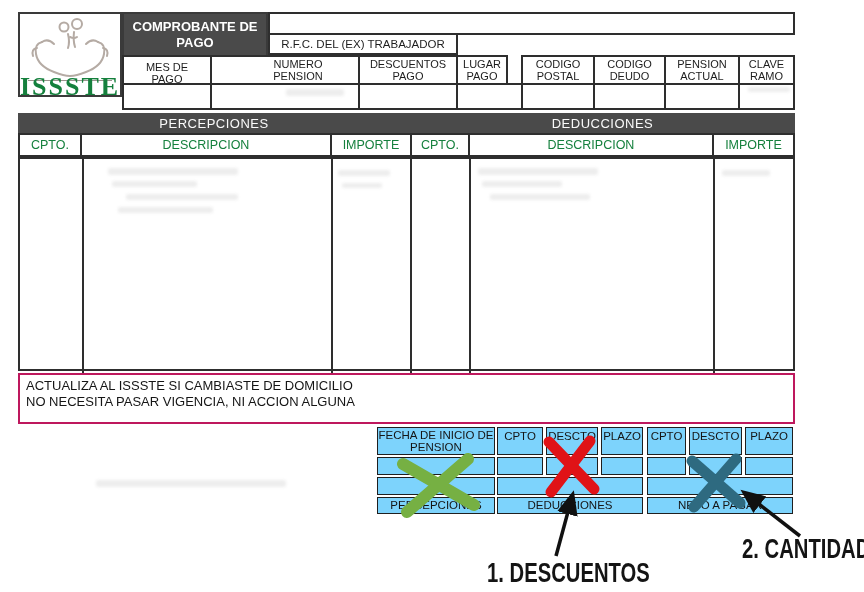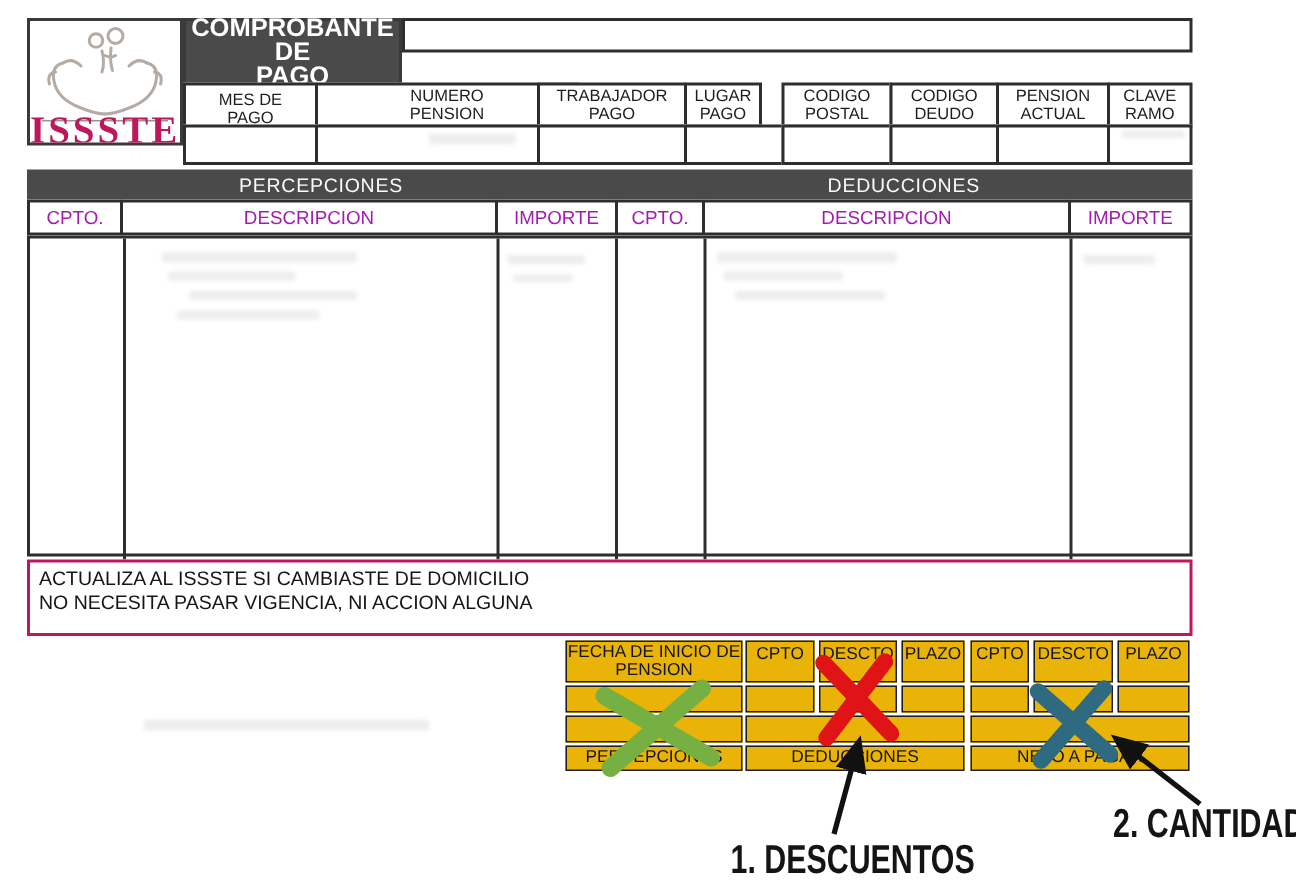--- a/index.html
+++ b/index.html
@@ -5,38 +5,38 @@
   html,body{margin:0;padding:0;background:#fff;}
   .canvas{position:relative;width:864px;height:592px;background:#fff;
           font-family:"Liberation Sans",sans-serif;overflow:hidden;}
   .cell{position:absolute;box-sizing:border-box;border:2px solid #2e2e2e;background:#fff;
         display:flex;align-items:center;justify-content:center;text-align:center;
         font-size:11px;color:#1d1d1d;line-height:12.5px;white-space:pre-line;}
   .dark{background:#4a4a4a;color:#fff;border:2px solid #3a3a3a;}
   .bar{position:absolute;box-sizing:border-box;background:#4a4a4a;color:#fafafa;
        display:flex;align-items:center;justify-content:center;font-size:13px;letter-spacing:.5px;}
   .colhead{position:absolute;box-sizing:border-box;border:2px solid #2e2e2e;background:#fff;
-       display:flex;align-items:center;justify-content:center;font-size:12.5px;color:#a21caf;}
+       display:flex;align-items:center;justify-content:center;font-size:12.5px;color:#15803d;}
   .vline{position:absolute;width:2px;background:#2e2e2e;}
   .bodybox{position:absolute;box-sizing:border-box;border:2px solid #2e2e2e;background:#fff;}
   .notices{position:absolute;box-sizing:border-box;border:2px solid #be185d;background:#fff;
        padding:3px 6px;font-size:13px;color:#151515;line-height:15.5px;}
   .graybox{position:absolute;box-sizing:border-box;border:2px solid #4a4a4a;background:#d4d4d4;}
   .urlbar{position:absolute;box-sizing:border-box;background:#3d3d3d;color:#f5f5f5;
        display:flex;align-items:center;justify-content:center;font-size:12.5px;font-weight:700;letter-spacing:.4px;}
-  .scell{position:absolute;box-sizing:border-box;border:1.5px solid #1f1f1f;background:#eab308;
+  .scell{position:absolute;box-sizing:border-box;border:1.5px solid #1f1f1f;background:#7dd3fc;
        display:flex;align-items:center;justify-content:center;text-align:center;
        font-size:11.5px;color:#151515;line-height:12.5px;white-space:pre-line;}
   .annot{position:absolute;font-weight:700;font-size:27px;color:#141414;
        transform:scaleX(.75);transform-origin:left top;white-space:nowrap;letter-spacing:0;}
   .sm{position:absolute;background:#8a8a8a;opacity:.15;filter:blur(1.5px);border-radius:2px;}
   .logoz{position:absolute;box-sizing:border-box;border:2px solid #3a3a3a;background:#fff;overflow:hidden;}
   .issste{position:absolute;left:0;right:0;bottom:-7px;text-align:center;
        font-family:"Liberation Serif",serif;font-weight:700;font-size:26px;
-       letter-spacing:2px;color:#be185d;}
+       letter-spacing:2px;color:#15803d;}
   svg.overlay{position:absolute;left:0;top:0;pointer-events:none;}
 </style>
 </head>
 <body>
 
 <div class="canvas">
 
   <div class="logoz" style="left:18px;top:12px;width:104px;height:85px;">
     <svg width="100" height="66" viewBox="0 0 100 66">
       <g fill="none" stroke="#b5aba4" stroke-width="2" stroke-linecap="round">
@@ -50,32 +50,33 @@
         <path d="M17,34 q-6,1 -4,8"></path>
         <path d="M78,28 q8,2 6,12 q-2,12 -18,18 q-10,4 -16,4"></path>
         <path d="M78,28 q-6,-4 -12,2"></path>
         <path d="M83,34 q6,1 4,8"></path>
       </g>
     </svg>
     <div style="position:absolute;left:8px;right:8px;top:66px;height:1px;background:#9b938e;"></div>
     <div class="issste">ISSSTE</div>
   </div>
 
-  <div class="cell dark" style="left:122px;top:12px;width:146px;height:45px;font-size:17px;font-weight:700;line-height:16px;">COMPROBANTE DE
+  <div class="cell dark" style="left:122px;top:12px;width:146px;height:45px;font-size:13px;font-weight:700;line-height:16px;">COMPROBANTE DE
 PAGO</div>
 
   <div class="cell" style="left:268px;top:12px;width:527px;height:23px;"></div>
 
+  <div class="cell" style="left:268px;top:33px;width:190px;height:22px;font-size:11.5px;">R.F.C. DEL (EX) TRABAJADOR</div>
 
 
   <div class="cell" style="left:122px;top:55px;width:90px;height:36px;">MES DE
 PAGO</div>
   <div class="cell" style="left:210px;top:55px;width:176px;height:30px;">NUMERO
 PENSION</div>
-  <div class="cell" style="left:358px;top:55px;width:100px;height:30px;">TRABAJADOR
+  <div class="cell" style="left:358px;top:55px;width:100px;height:30px;">DESCUENTOS
 PAGO</div>
   <div class="cell" style="left:456px;top:55px;width:52px;height:30px;">LUGAR
 PAGO</div>
   <div class="cell" style="left:521px;top:55px;width:74px;height:30px;">CODIGO
 POSTAL</div>
   <div class="cell" style="left:593px;top:55px;width:73px;height:30px;">CODIGO
 DEUDO</div>
   <div class="cell" style="left:664px;top:55px;width:76px;height:30px;">PENSION
 ACTUAL</div>
   <div class="cell" style="left:738px;top:55px;width:57px;height:30px;">CLAVE

